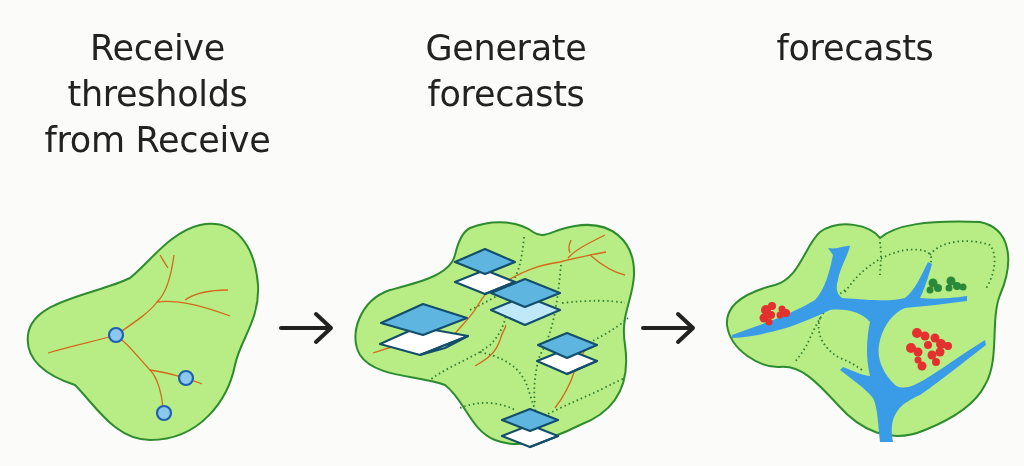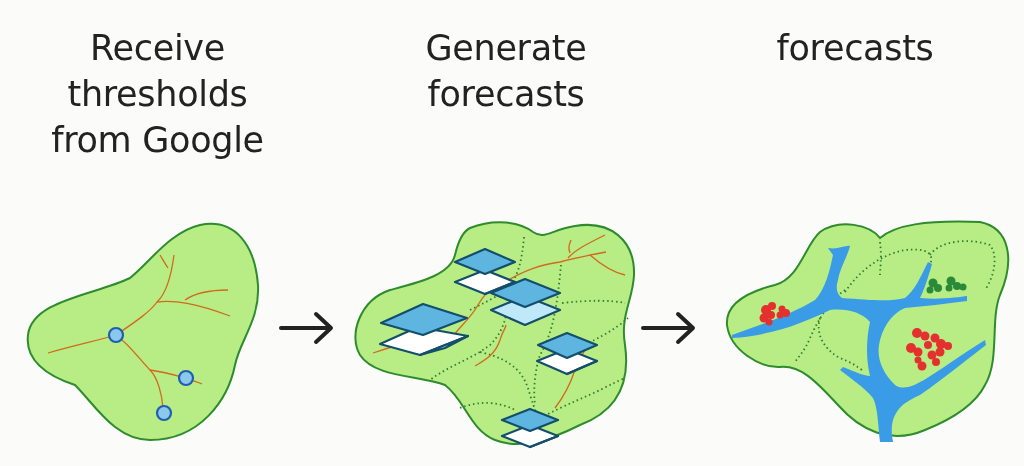--- a/index.html
+++ b/index.html
@@ -24,21 +24,21 @@
   #t2 { left:326px; width:360px; top:25px; }
   #t3 { left:690px; width:330px; top:25px; }
   svg.panel { position:absolute; top:0; left:0; }
 </style>
 </head>
 <body>
 
 <div class="step-title" id="t1">
   <span>Receive</span>
   <span>thresholds</span>
-  <span>from Google</span>
+  <span>from Receive</span>
 </div>
 <div class="step-title" id="t2">
   <span>Generate</span>
   <span>forecasts</span>
 </div>
 <div class="step-title" id="t3">
   <span>forecasts</span>
 </div>
 
 <svg class="panel" width="1024" height="466" viewBox="0 0 1024 466">

